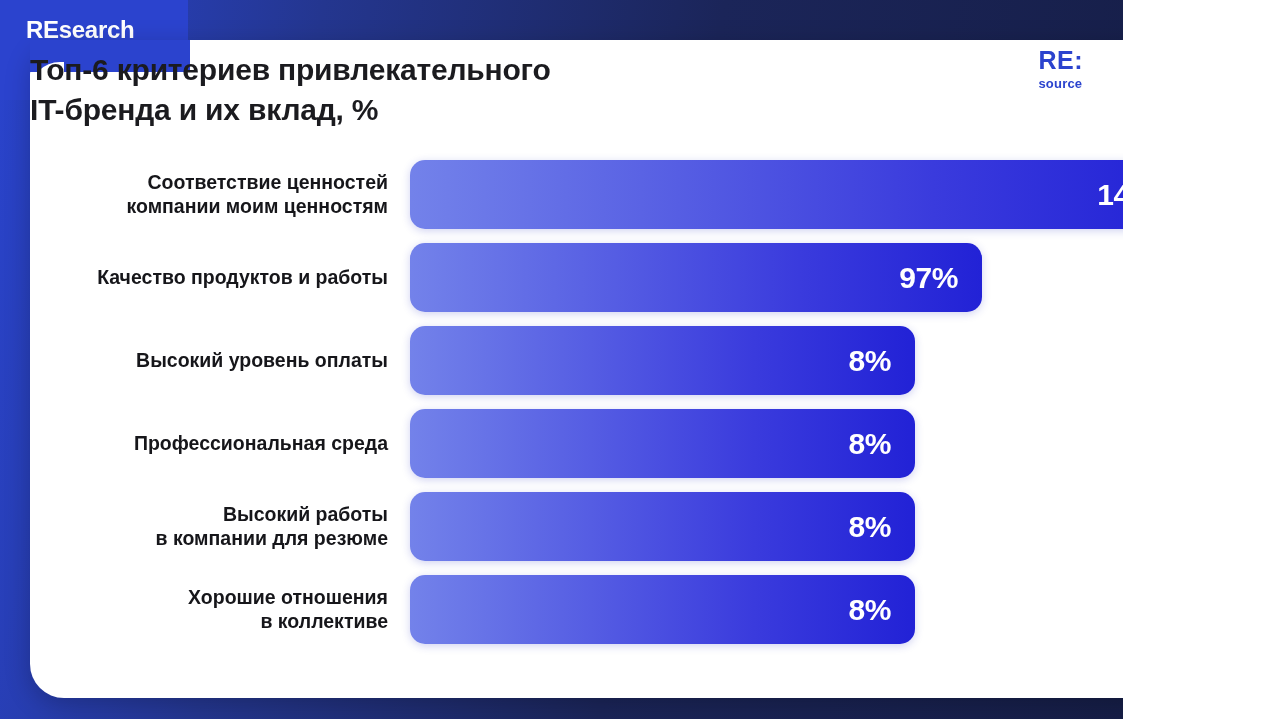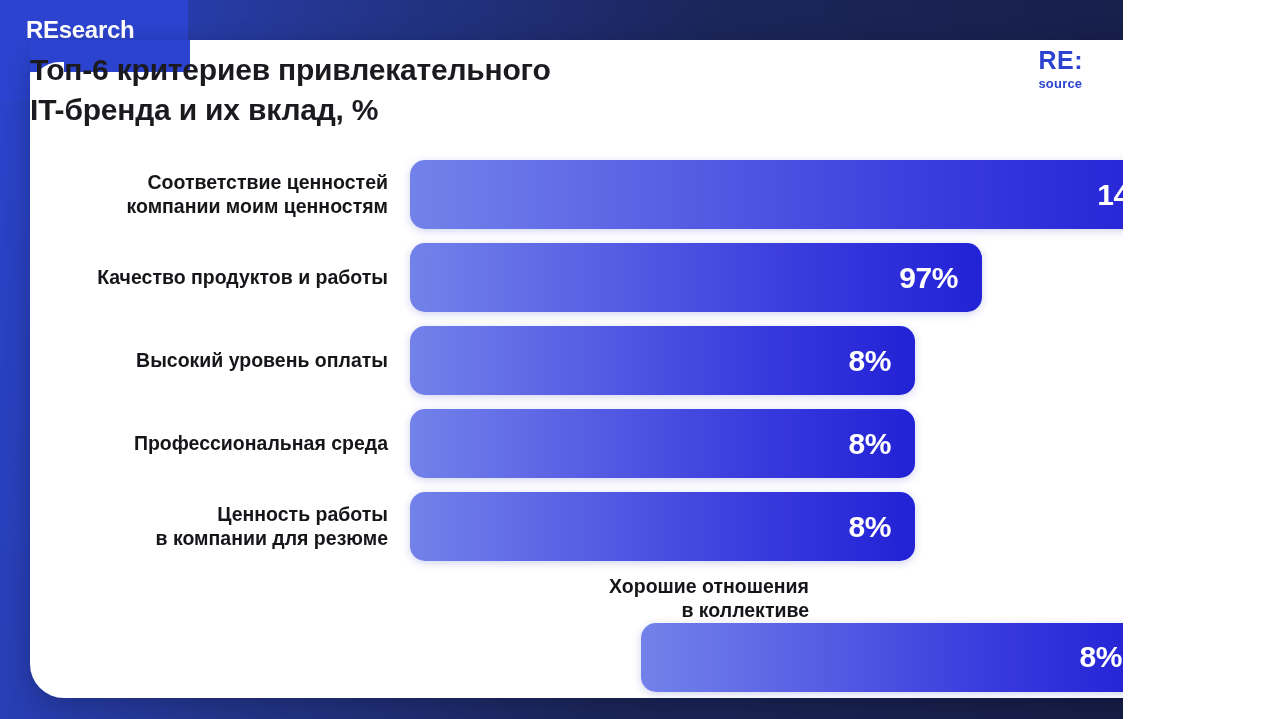--- a/index.html
+++ b/index.html
@@ -116,21 +116,21 @@
     width:1222px;
     z-index:7;
   }
   .row {
     position:relative;
     height:69px;
     margin-bottom:14px;
     display:flex;
     align-items:center;
   }
-  .row:last-child { margin-bottom:0;flex-direction:column; }
+  .row:last-child { margin-bottom:0; }
 
   .cat-label {
     width:380px;
     padding-right:22px;
     text-align:right;
     color:#16161A;
     font-size:19.5px;
     font-weight:bold;
     line-height:1.22;
     white-space:pre-line;
@@ -219,21 +219,21 @@
     <div class="row">
       <div class="cat-label">Профессиональная среда</div>
       <div class="bar-area">
         <div class="bar" style="width:505px;">
           <span class="bar-value">8%</span>
         </div>
       </div>
     </div>
 
     <div class="row">
-      <div class="cat-label">Ценность работы
+      <div class="cat-label">Высокий работы
 в компании для резюме</div>
       <div class="bar-area">
         <div class="bar" style="width:505px;">
           <span class="bar-value">8%</span>
         </div>
       </div>
     </div>
 
     <div class="row">
       <div class="cat-label">Хорошие отношения

